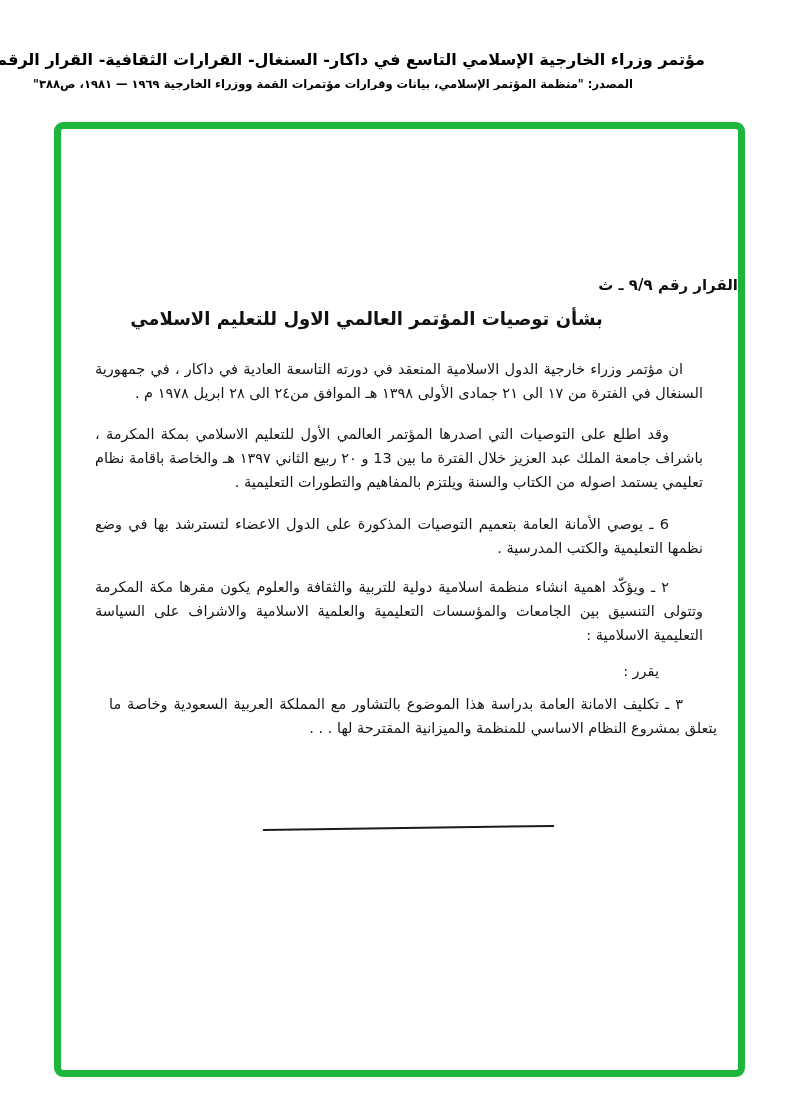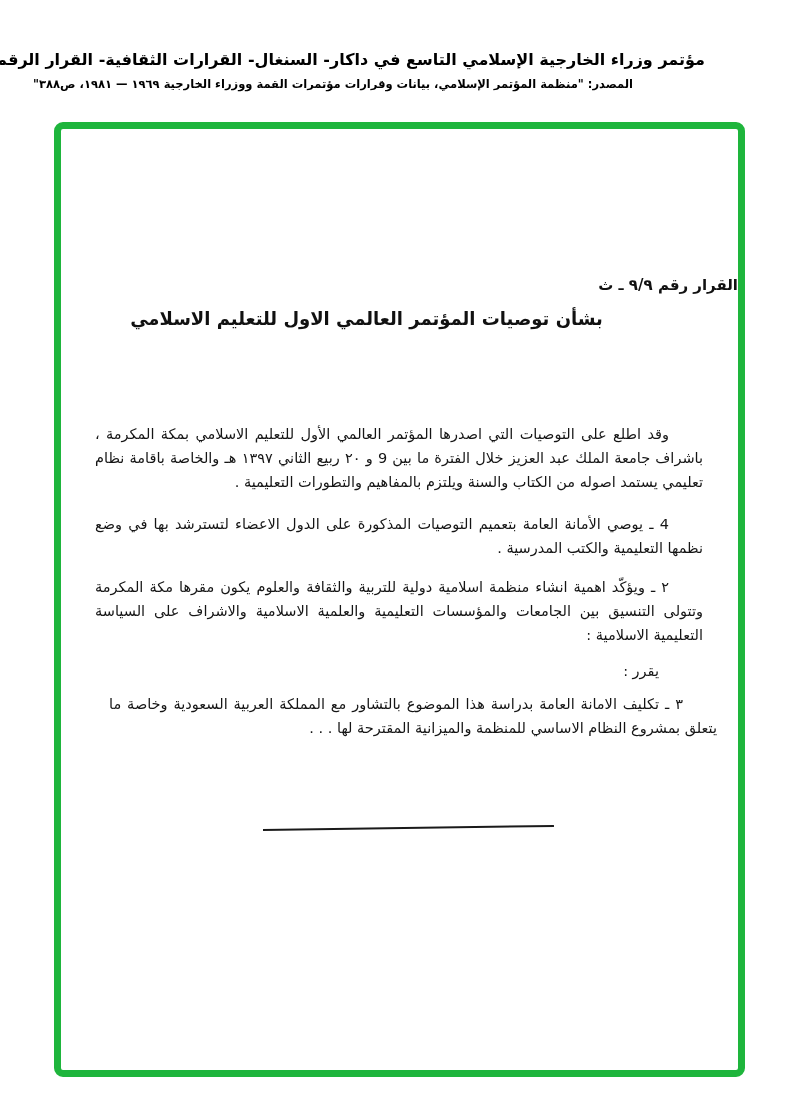--- a/index.html
+++ b/index.html
@@ -110,24 +110,25 @@
 </div>
 
 <div class="doc-frame" style="border-color: rgb(30, 181, 60);"></div>
 
 <div class="doc-content">
 
   <div class="res-number">القرار رقم ٩/٩ ـ ث</div>
 
   <div class="res-title">بشأن توصيات المؤتمر العالمي الاول للتعليم الاسلامي</div>
 
+  <div class="body-par par-1 indent-sm">ان مؤتمر وزراء خارجية الدول الاسلامية المنعقد في دورته التاسعة العادية في داكار ، في جمهورية السنغال في الفترة من ١٧ الى ٢١ جمادى الأولى ١٣٩٨ هـ الموافق من٢٤ الى ٢٨ ابريل ١٩٧٨ م .</div>
 
-  <div class="body-par par-2 indent-md">وقد اطلع على التوصيات التي اصدرها المؤتمر العالمي الأول للتعليم الاسلامي بمكة المكرمة ، باشراف جامعة الملك عبد العزيز خلال الفترة ما بين 9 و ٢٠ ربيع الثاني ١٣٩٧ هـ والخاصة باقامة نظام تعليمي يستمد اصوله من الكتاب والسنة ويلتزم بالمفاهيم والتطورات التعليمية .</div>
+  <div class="body-par par-2 indent-md">وقد اطلع على التوصيات التي اصدرها المؤتمر العالمي الأول للتعليم الاسلامي بمكة المكرمة ، باشراف جامعة الملك عبد العزيز خلال الفترة ما بين 13 و ٢٠ ربيع الثاني ١٣٩٧ هـ والخاصة باقامة نظام تعليمي يستمد اصوله من الكتاب والسنة ويلتزم بالمفاهيم والتطورات التعليمية .</div>
 
-  <div class="body-par item-1 indent-md">4 ـ يوصي الأمانة العامة بتعميم التوصيات المذكورة على الدول الاعضاء لتسترشد بها في وضع نظمها التعليمية والكتب المدرسية .</div>
+  <div class="body-par item-1 indent-md">6 ـ يوصي الأمانة العامة بتعميم التوصيات المذكورة على الدول الاعضاء لتسترشد بها في وضع نظمها التعليمية والكتب المدرسية .</div>
 
   <div class="body-par item-2 indent-md">٢ ـ ويؤكّد اهمية انشاء منظمة اسلامية دولية للتربية والثقافة والعلوم يكون مقرها مكة المكرمة وتتولى التنسيق بين الجامعات والمؤسسات التعليمية والعلمية الاسلامية والاشراف على السياسة التعليمية الاسلامية :</div>
 
   <div class="body-par decides">يقرر :</div>
 
   <div class="body-par item-3 indent-md">٣ ـ تكليف الامانة العامة بدراسة هذا الموضوع بالتشاور مع المملكة العربية السعودية وخاصة ما يتعلق بمشروع النظام الاساسي للمنظمة والميزانية المقترحة لها . . .</div>
 
   <div class="separator-line"></div>
 
 </div>

